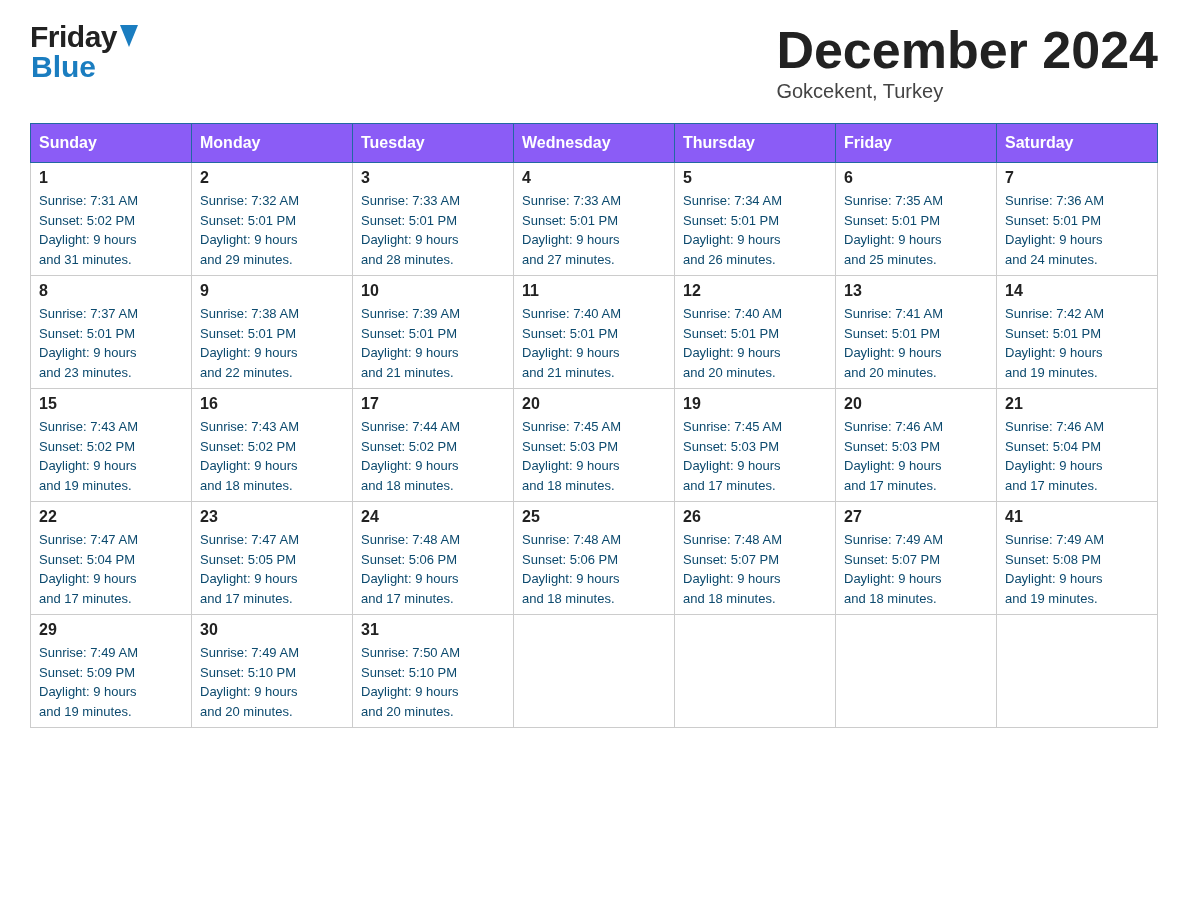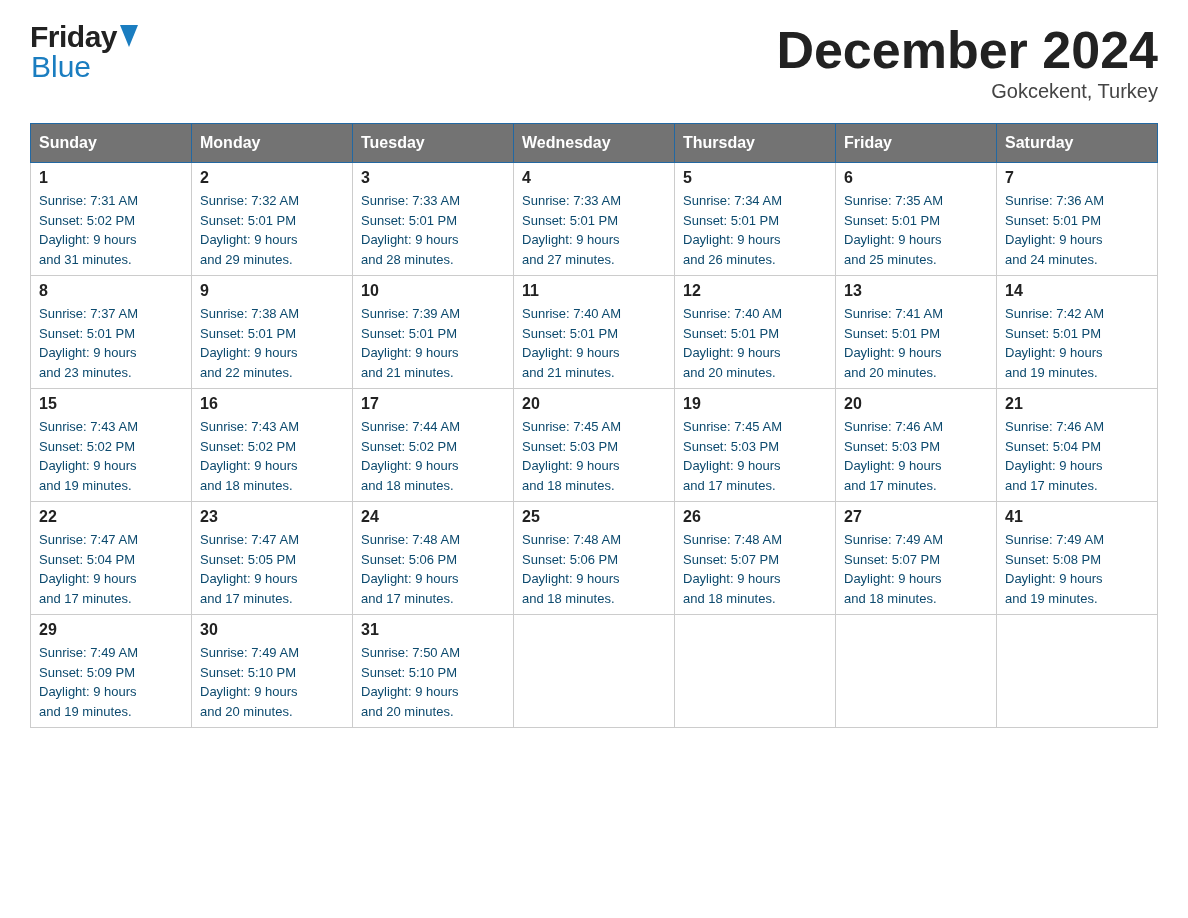--- a/index.html
+++ b/index.html
@@ -15,39 +15,38 @@
       justify-content: space-between;
       align-items: flex-start;
       margin-bottom: 20px;
     }
     .logo {
       display: flex;
       flex-direction: column;
       align-items: flex-start;
     }
     .title-area {
-      text-align: right;
     }
     .month-title {
       font-size: 52px;
       font-weight: bold;
       color: #222;
     }
     .location {
       font-size: 20px;
       color: #444;
       margin-top: 0;
     }
     .calendar-table {
       width: 100%;
       border-collapse: collapse;
       border: 1px solid #aaa;
     }
     .calendar-table th {
-      background-color: #737373;
+      background-color: #8b5cf6;
       color: #fff;
       font-size: 16px;
       font-weight: bold;
       padding: 10px 8px;
       text-align: left;
       border: 1px solid #2268a2;
     }
     .calendar-table td {
       vertical-align: top;
       padding: 6px 8px;
@@ -82,21 +81,21 @@
       font-weight: bold;
       color: #222;
       letter-spacing: -0.5px;
     }
     .logo-arrow-svg {
       margin-left: 3px;
       margin-bottom: 2px;
     }
     .logo-text-blue {
       font-size: 30px;
-      font-weight: normal;
+      font-weight: bold;
       color: #1a7dc0;
       display: block;
       margin-top: -4px;
       margin-left: 1px;
     }
   </style>
 </head>
 <body>
 
 <div class="header">

